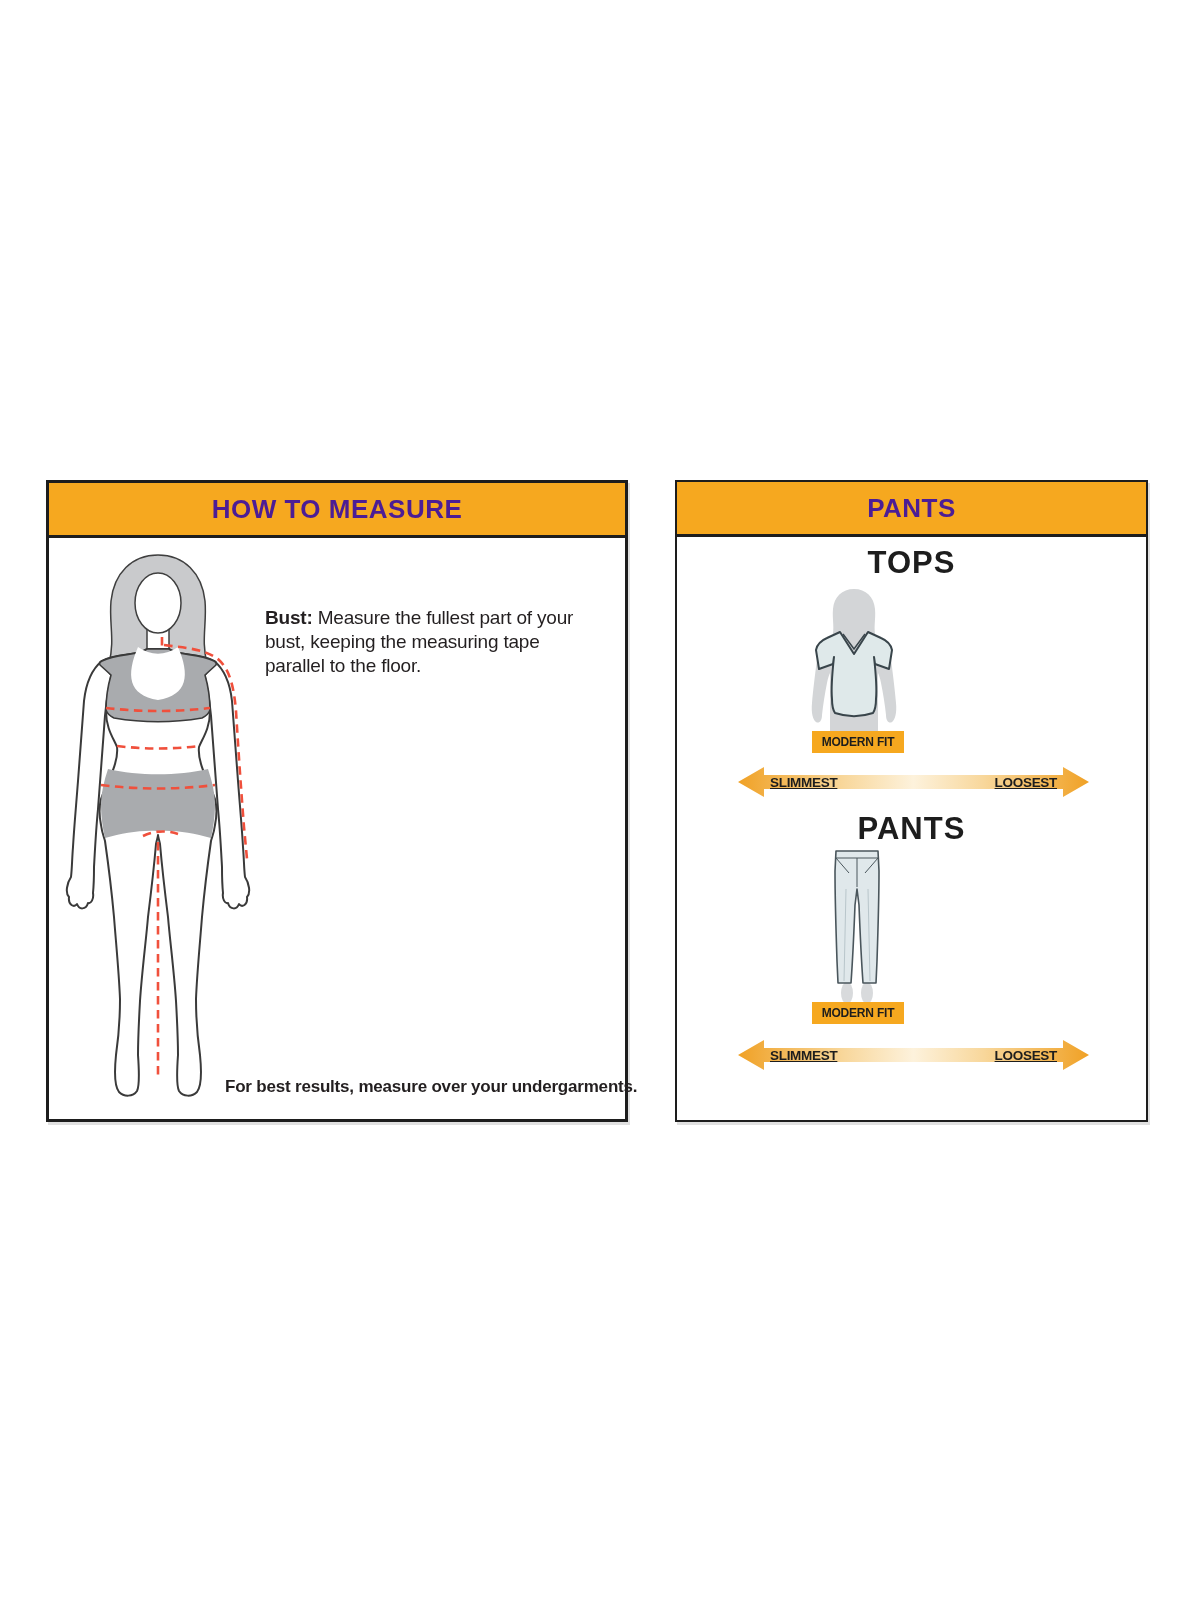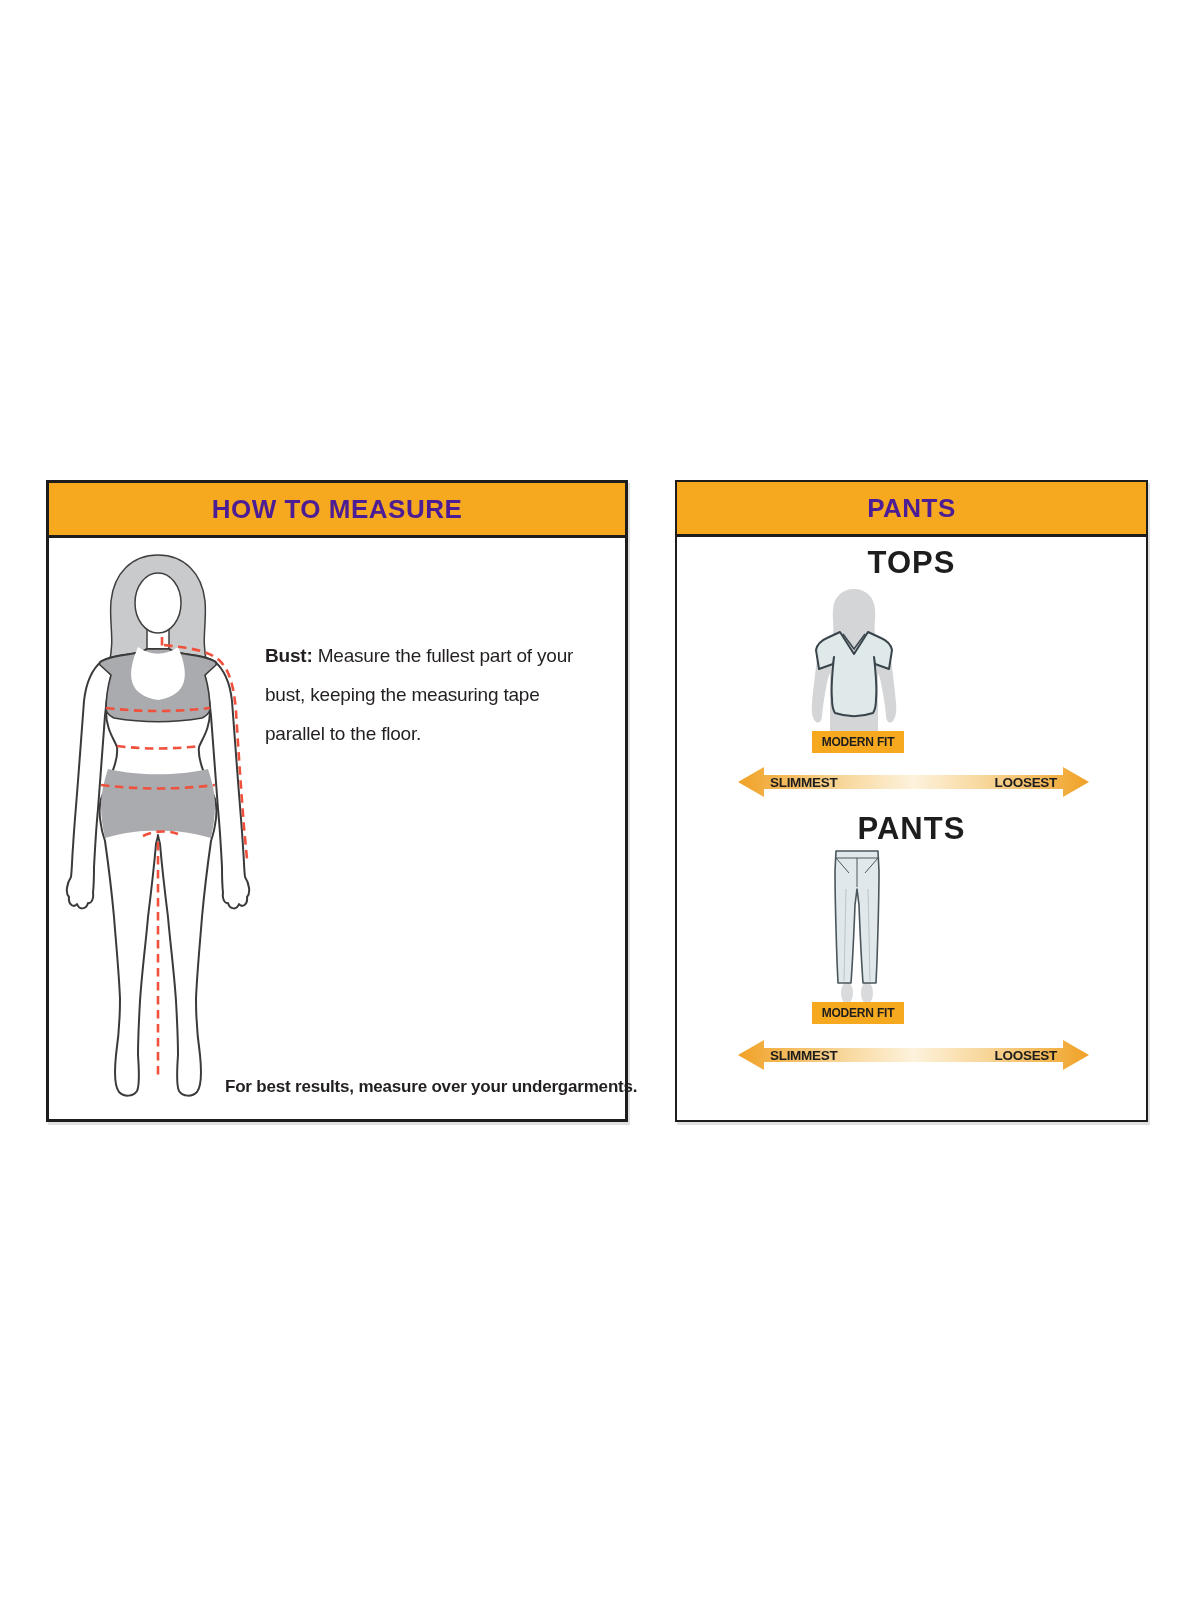--- a/index.html
+++ b/index.html
@@ -8,21 +8,21 @@
   .panel{position:absolute;background:#fff;border:3px solid #1d1d1d;box-sizing:border-box;
          box-shadow:2px 3px 0 rgba(0,0,0,0.12);}
   .panel-header{height:52px;background:#F6A81F;border-bottom:3px solid #1d1d1d;
                 display:flex;align-items:center;justify-content:center;
                 font-weight:bold;font-size:26px;letter-spacing:0.5px;color:#4c1d95;}
   .panel-body{position:relative;height:calc(100% - 55px);}
   
   #panel-measure{left:46px;top:480px;width:582px;height:642px;}
   .figure-wrap{position:absolute;left:9px;top:11px;width:200px;height:560px;}
   .instructions{position:absolute;left:216px;top:20px;width:356px;
-                font-size:19px;line-height:39px;letter-spacing:-0.2px;white-space:pre-wrap;}
+                font-size:19px;line-height:24px;letter-spacing:-0.2px;white-space:pre-wrap;}
   .instructions p{margin:0 0 14px 0;}
   .footnote{position:absolute;left:176px;bottom:22px;white-space:nowrap;
             font-weight:bold;font-size:17px;letter-spacing:-0.2px;}
   
   #panel-fits{left:675px;top:480px;width:473px;height:642px;border-width:2px;}
   .section-title{position:absolute;left:0;width:100%;text-align:center;
                  font-weight:bold;font-size:31px;letter-spacing:1px;color:#1d1d1d;}
   #tops-title{top:8px;}
   #pants-title{top:274px;}
   .tops-figure{position:absolute;left:117px;top:50px;width:120px;height:160px;}
@@ -30,21 +30,21 @@
   .fit-badge{position:absolute;width:92px;height:22px;background:#F6A81F;
              display:flex;align-items:center;justify-content:center;
              font-weight:bold;font-size:12px;letter-spacing:-0.2px;color:#1d1d1d;}
   #fit-badge-tops{left:135px;top:194px;}
   #fit-badge-pants{left:135px;top:465px;}
   .range-arrow{position:absolute;left:59px;width:355px;height:36px;}
   #arrow-tops{top:227px;}
   #arrow-pants{top:500px;}
   .range-arrow svg{position:absolute;left:0;top:0;width:100%;height:100%;}
   .range-label{position:absolute;top:0;height:36px;display:flex;align-items:center;
-               font-weight:bold;font-size:13.5px;letter-spacing:-0.3px;color:#1d1d1d;}
+               font-weight:bold;font-size:13.5px;letter-spacing:-0.3px;color:#1d1d1d;text-decoration:underline;}
   .range-label.left{left:34px;}
   .range-label.right{right:34px;}
 </style>
 </head>
 <body>
 
 <div class="canvas">
 
   <div class="panel" id="panel-measure">
     <div class="panel-header">HOW TO MEASURE</div>

